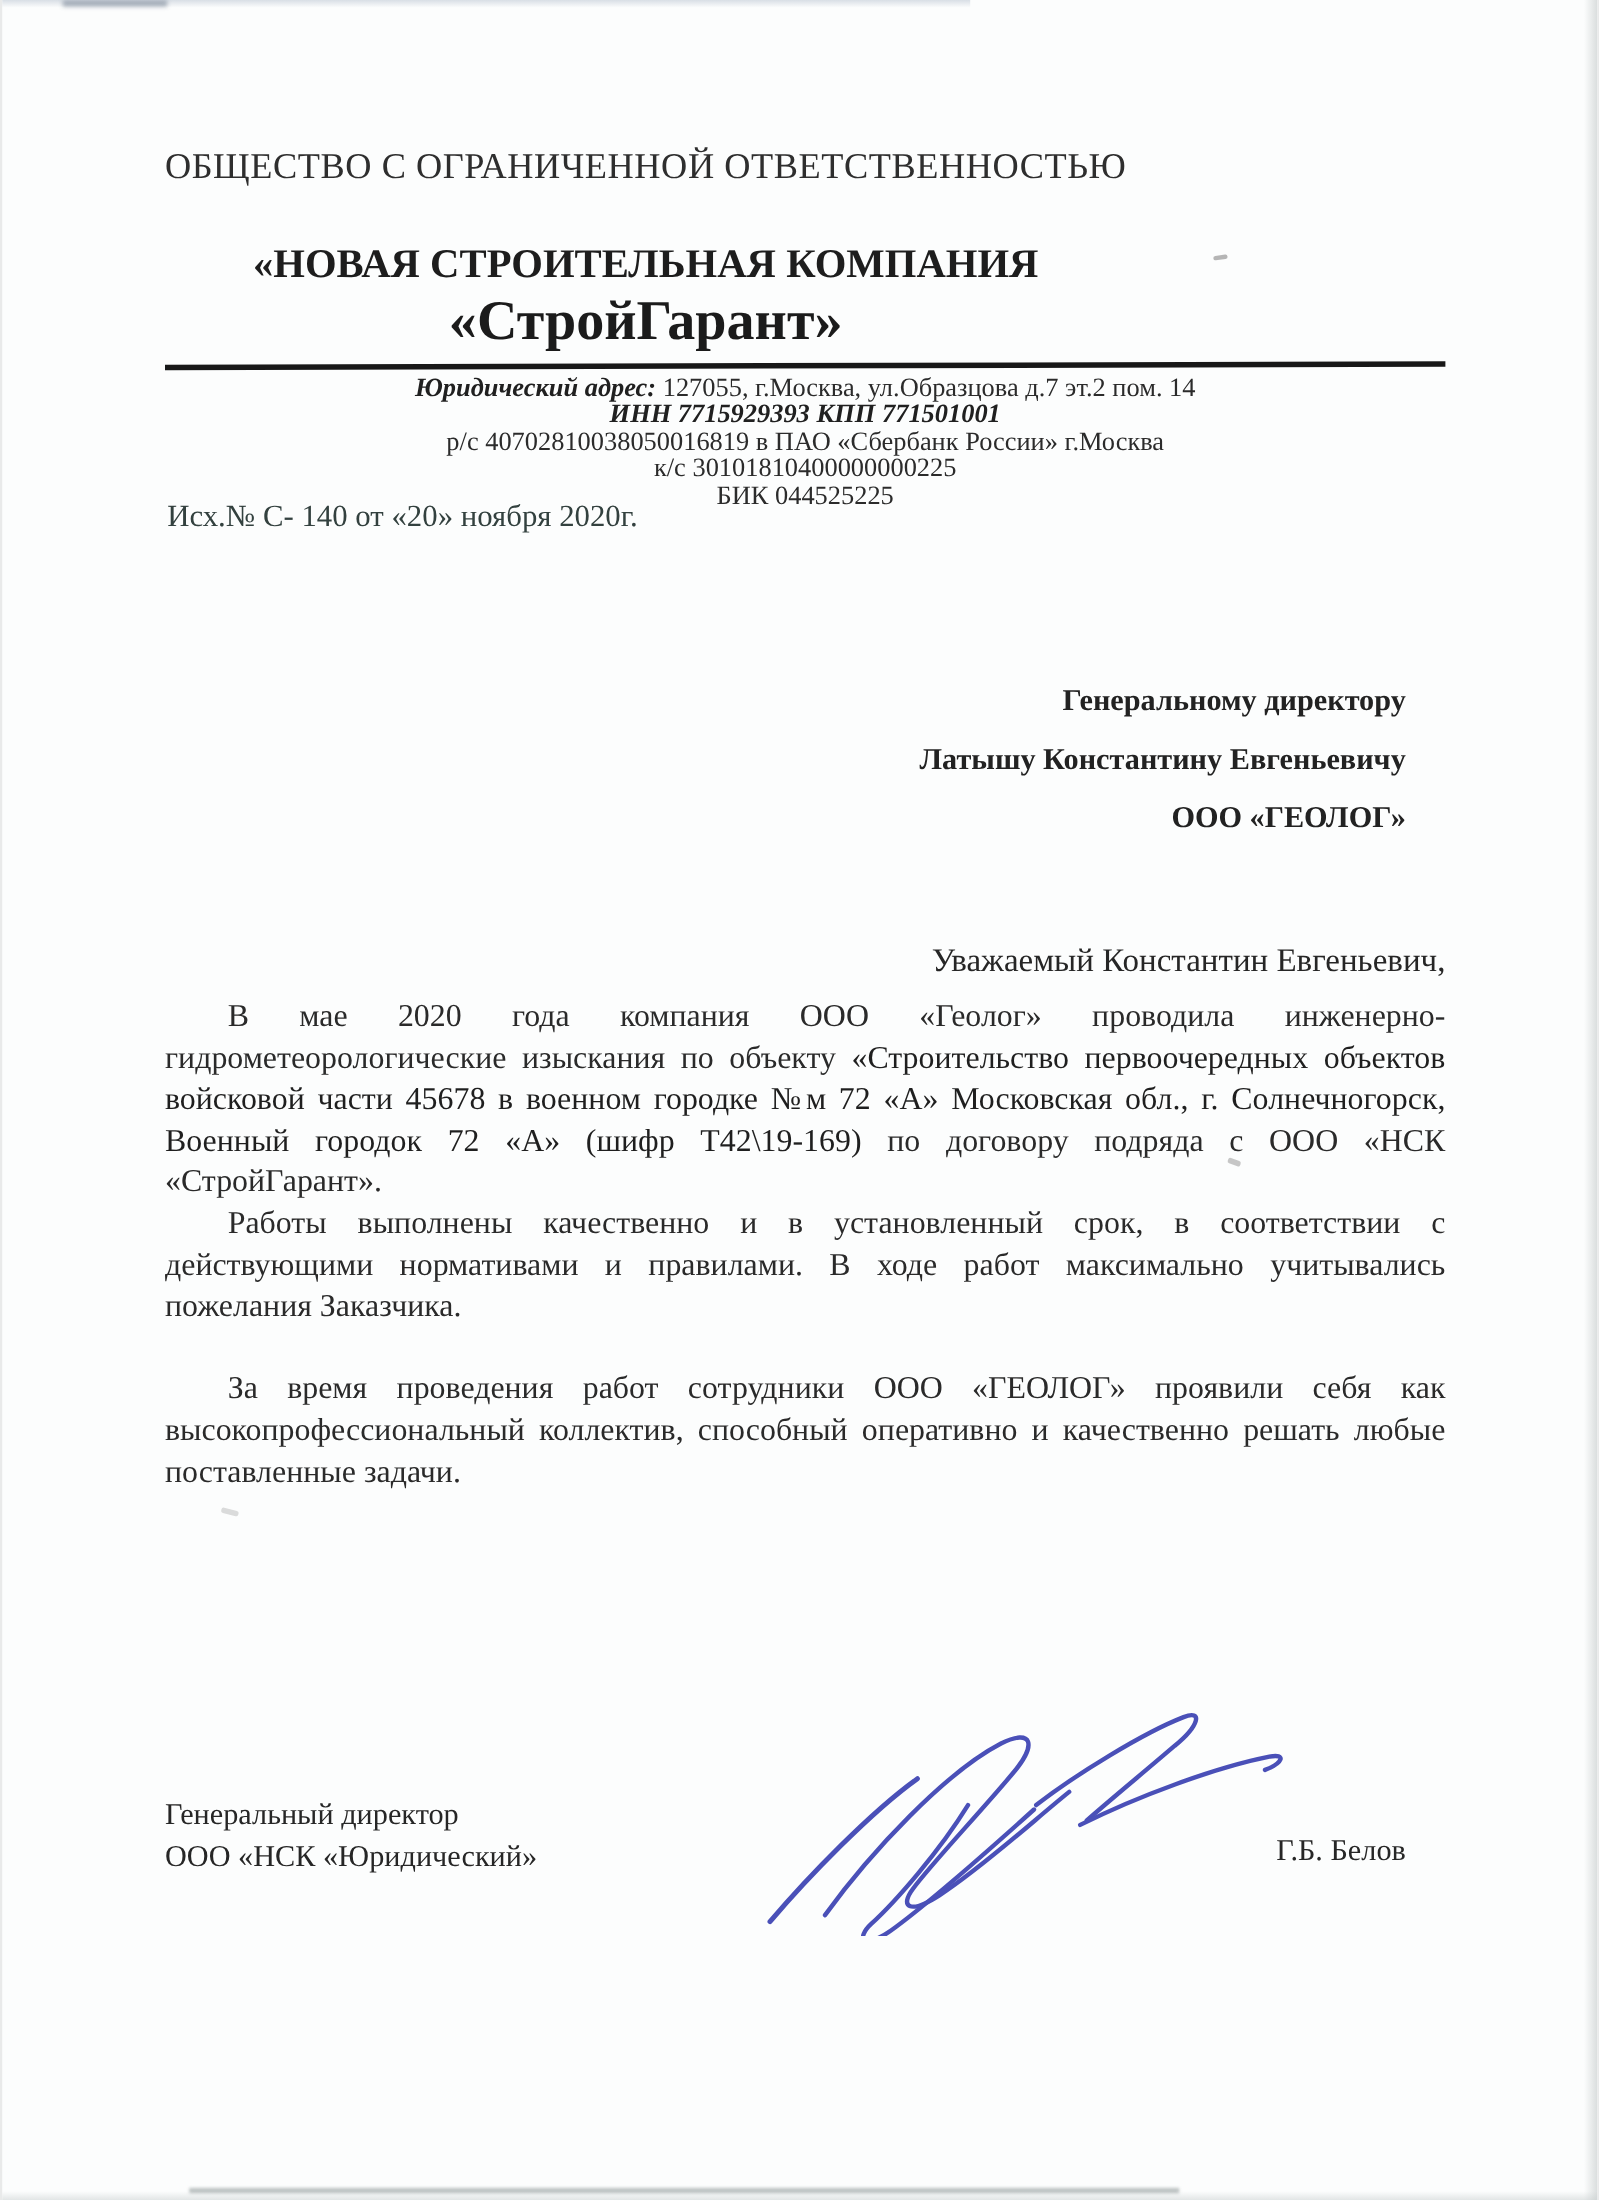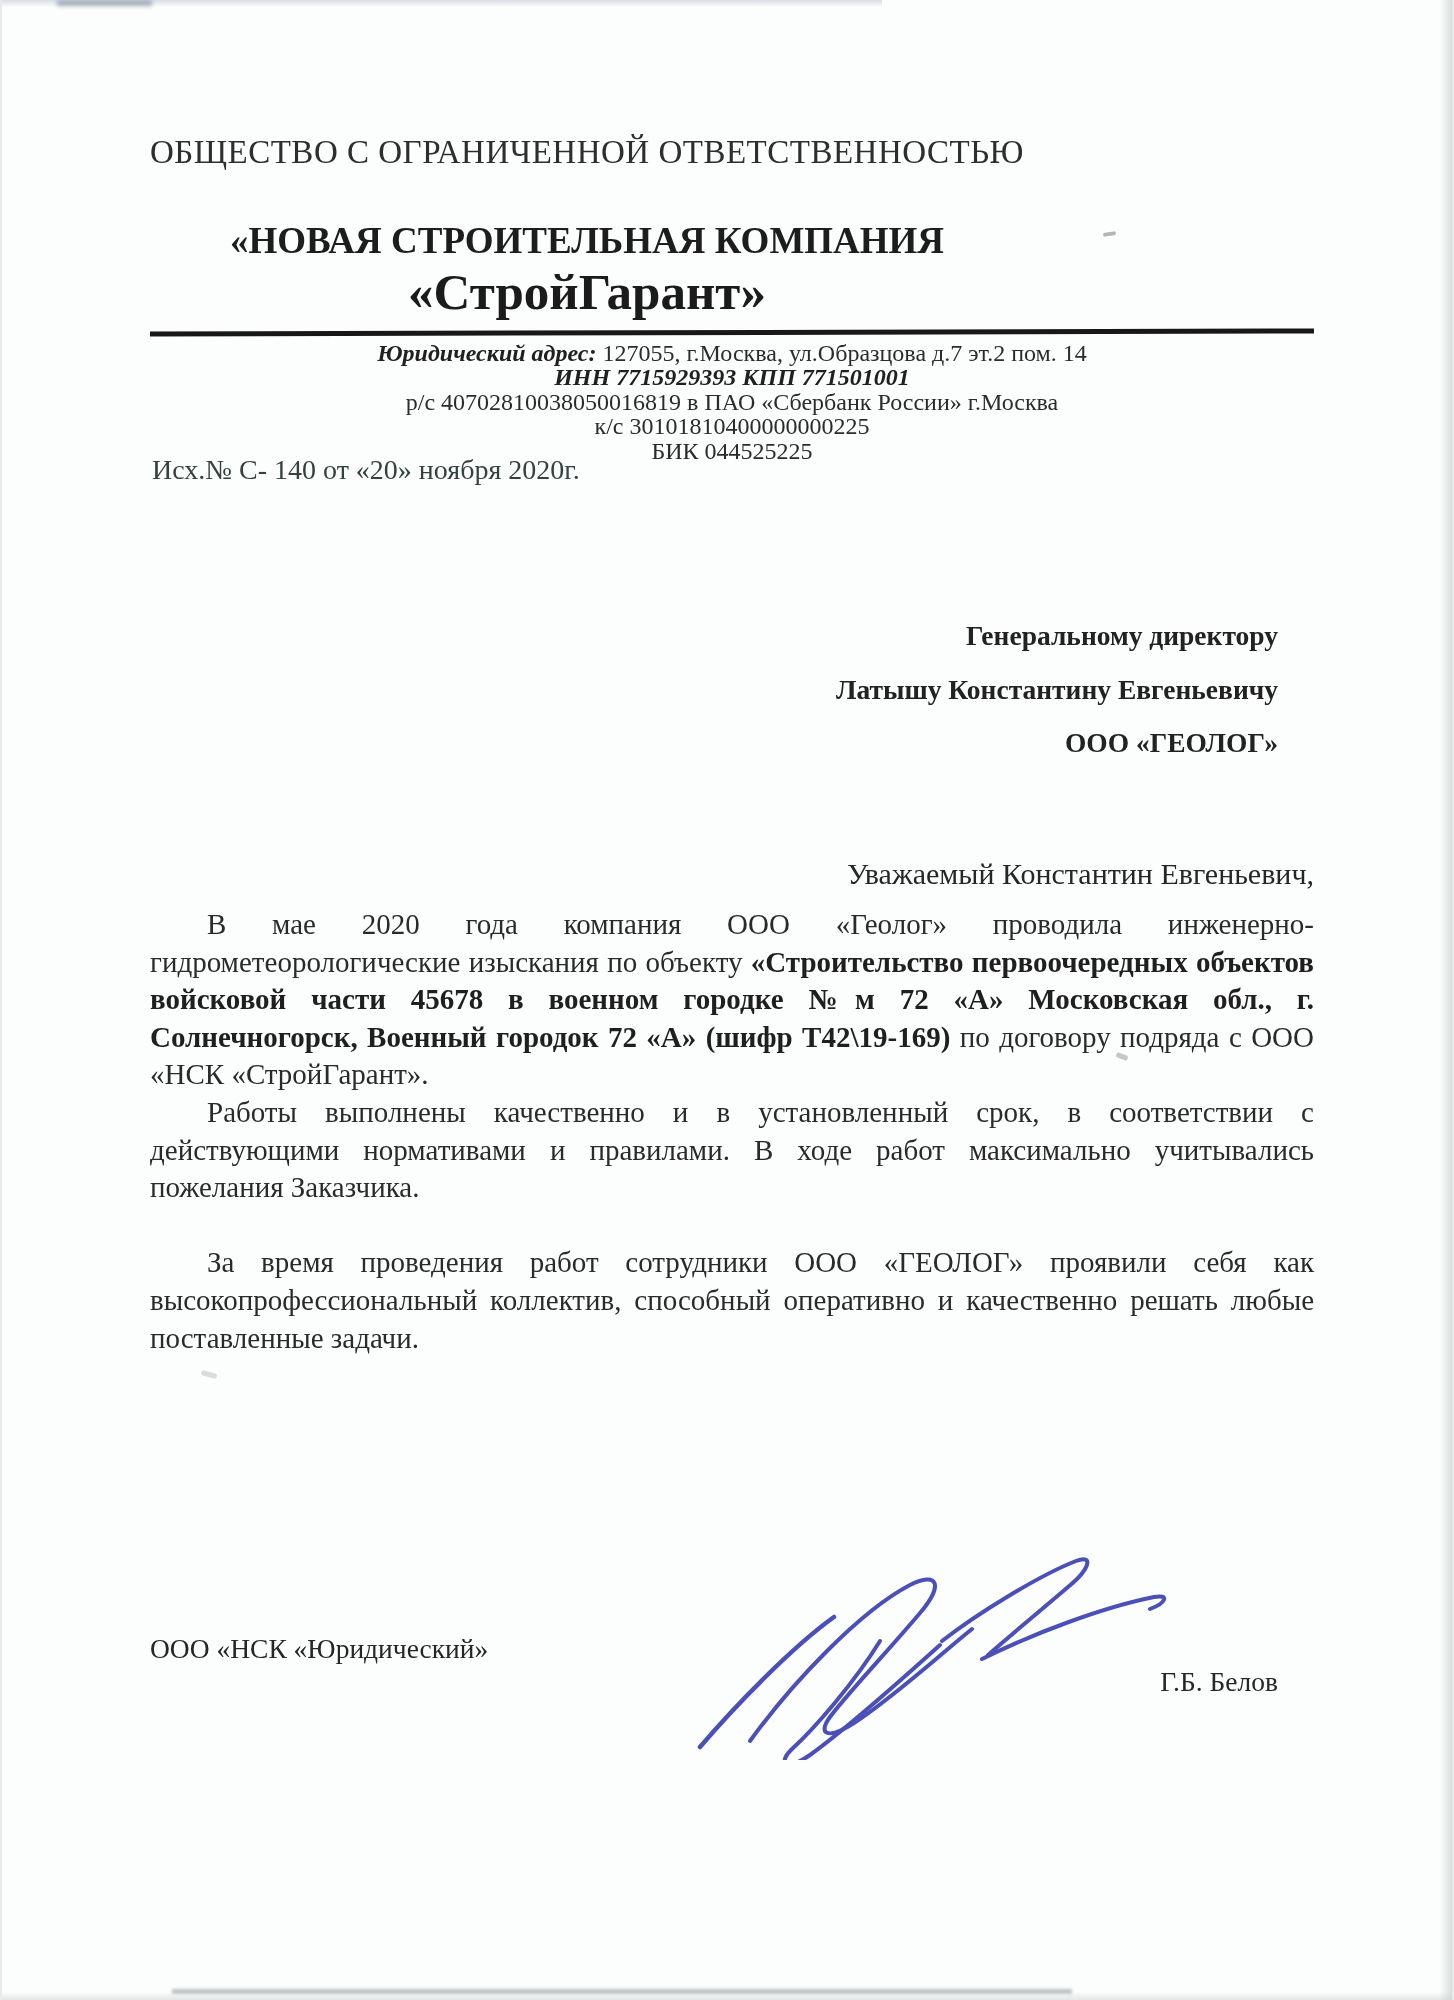--- a/index.html
+++ b/index.html
@@ -21,21 +21,21 @@
   .address{position:absolute;top:341px;left:148px;width:1164px;text-align:center;font-size:24px;line-height:24.4px;color:#2b2b2b;}
   .address .b{font-weight:bold;color:#202020;font-style:italic;}
   
   .outgoing{position:absolute;top:454px;left:150px;font-size:28px;color:#33413f;}
   .recipient{position:absolute;top:609px;right:174px;text-align:right;font-size:27.5px;font-weight:bold;line-height:53.5px;color:#222;white-space:nowrap;}
   
   .salutation{position:absolute;top:857px;left:148px;width:1164px;text-align:right;font-size:30px;color:#262626;}
   .body-text{position:absolute;top:906px;left:148px;width:1164px;font-size:29px;line-height:37.6px;text-align:justify;color:#2a2a2a;}
   .body-text p{margin:0;text-indent:57px;}
   .body-text p.gap{margin-top:37.6px;}
-  .body-text .b{font-weight:bold;color:#1f1f1f;}
+  .body-text .b{font-weight:normal;color:#1f1f1f;}
   
   .sign-title{position:absolute;top:1630px;left:148px;font-size:27.5px;line-height:37.5px;color:#262626;white-space:nowrap;}
   .signer-name{position:absolute;top:1666px;right:174px;font-size:27.5px;color:#262626;white-space:nowrap;}
   .signature-svg{position:absolute;top:1545px;left:640px;width:545px;height:215px;}
   .signature-svg path{fill:none;stroke-linecap:round;stroke-linejoin:round;}
   
   .scan-top-strip{position:absolute;top:0;left:0;width:880px;height:7px;
     background:linear-gradient(to bottom,rgba(150,165,185,.35),rgba(150,165,185,0));}
   .scan-top-smudge{position:absolute;top:0;left:55px;width:95px;height:6px;background:#8d98a6;filter:blur(2px);opacity:.75;}
   .scan-right-strip{position:absolute;top:0;right:0;width:12px;height:2000px;
@@ -78,20 +78,21 @@
 
   <div class="salutation">Уважаемый Константин Евгеньевич,</div>
 
   <div class="body-text">
     <p><span>В мае 2020 года компания ООО «Геолог» проводила инженерно-гидрометеорологические изыскания по объекту </span><span class="b">«Строительство первоочередных объектов войсковой части 45678 в военном городке №м 72 «А» Московская обл., г. Солнечногорск, Военный городок 72 «А» (шифр Т42\19-169)</span><span> по договору подряда с ООО «НСК «СтройГарант».</span></p>
     <p>Работы выполнены качественно и в установленный срок, в соответствии с действующими нормативами и правилами. В ходе работ максимально учитывались пожелания Заказчика.</p>
     <p class="gap">За время проведения работ сотрудники ООО «ГЕОЛОГ» проявили себя как высокопрофессиональный коллектив, способный оперативно и качественно решать любые поставленные задачи.</p>
   </div>
 
   <div class="sign-title">
+    <div>Генеральный директор</div>
     <div>ООО «НСК «Юридический»</div>
   </div>
 
   <svg class="signature-svg" viewBox="0 0 545 215" xmlns="http://www.w3.org/2000/svg">
     <path class="ink" stroke-width="4.5" d="M 58,202 C 92,162 150,102 192,72" stroke="#4a50b8"></path>
     <path class="ink" stroke-width="4" d="M 108,196 C 150,138 218,66 268,40 C 296,26 302,40 278,68 C 246,106 206,148 188,172 C 176,188 184,196 212,178 C 252,152 300,108 330,84" stroke="#4a50b8"></path>
     <path class="ink" stroke-width="4" d="M 238,96 C 212,138 172,184 150,204 C 136,217 142,228 168,210 C 204,184 258,136 298,100" stroke="#4a50b8"></path>
     <path class="ink" stroke-width="4" d="M 300,96 C 336,68 398,30 434,16 C 452,9 448,24 426,42 C 398,66 364,94 346,110" stroke="#4a50b8"></path>
     <path class="ink" stroke-width="4" d="M 340,114 C 392,88 462,62 512,52 C 528,49 524,58 508,64" stroke="#4a50b8"></path>
   </svg>

